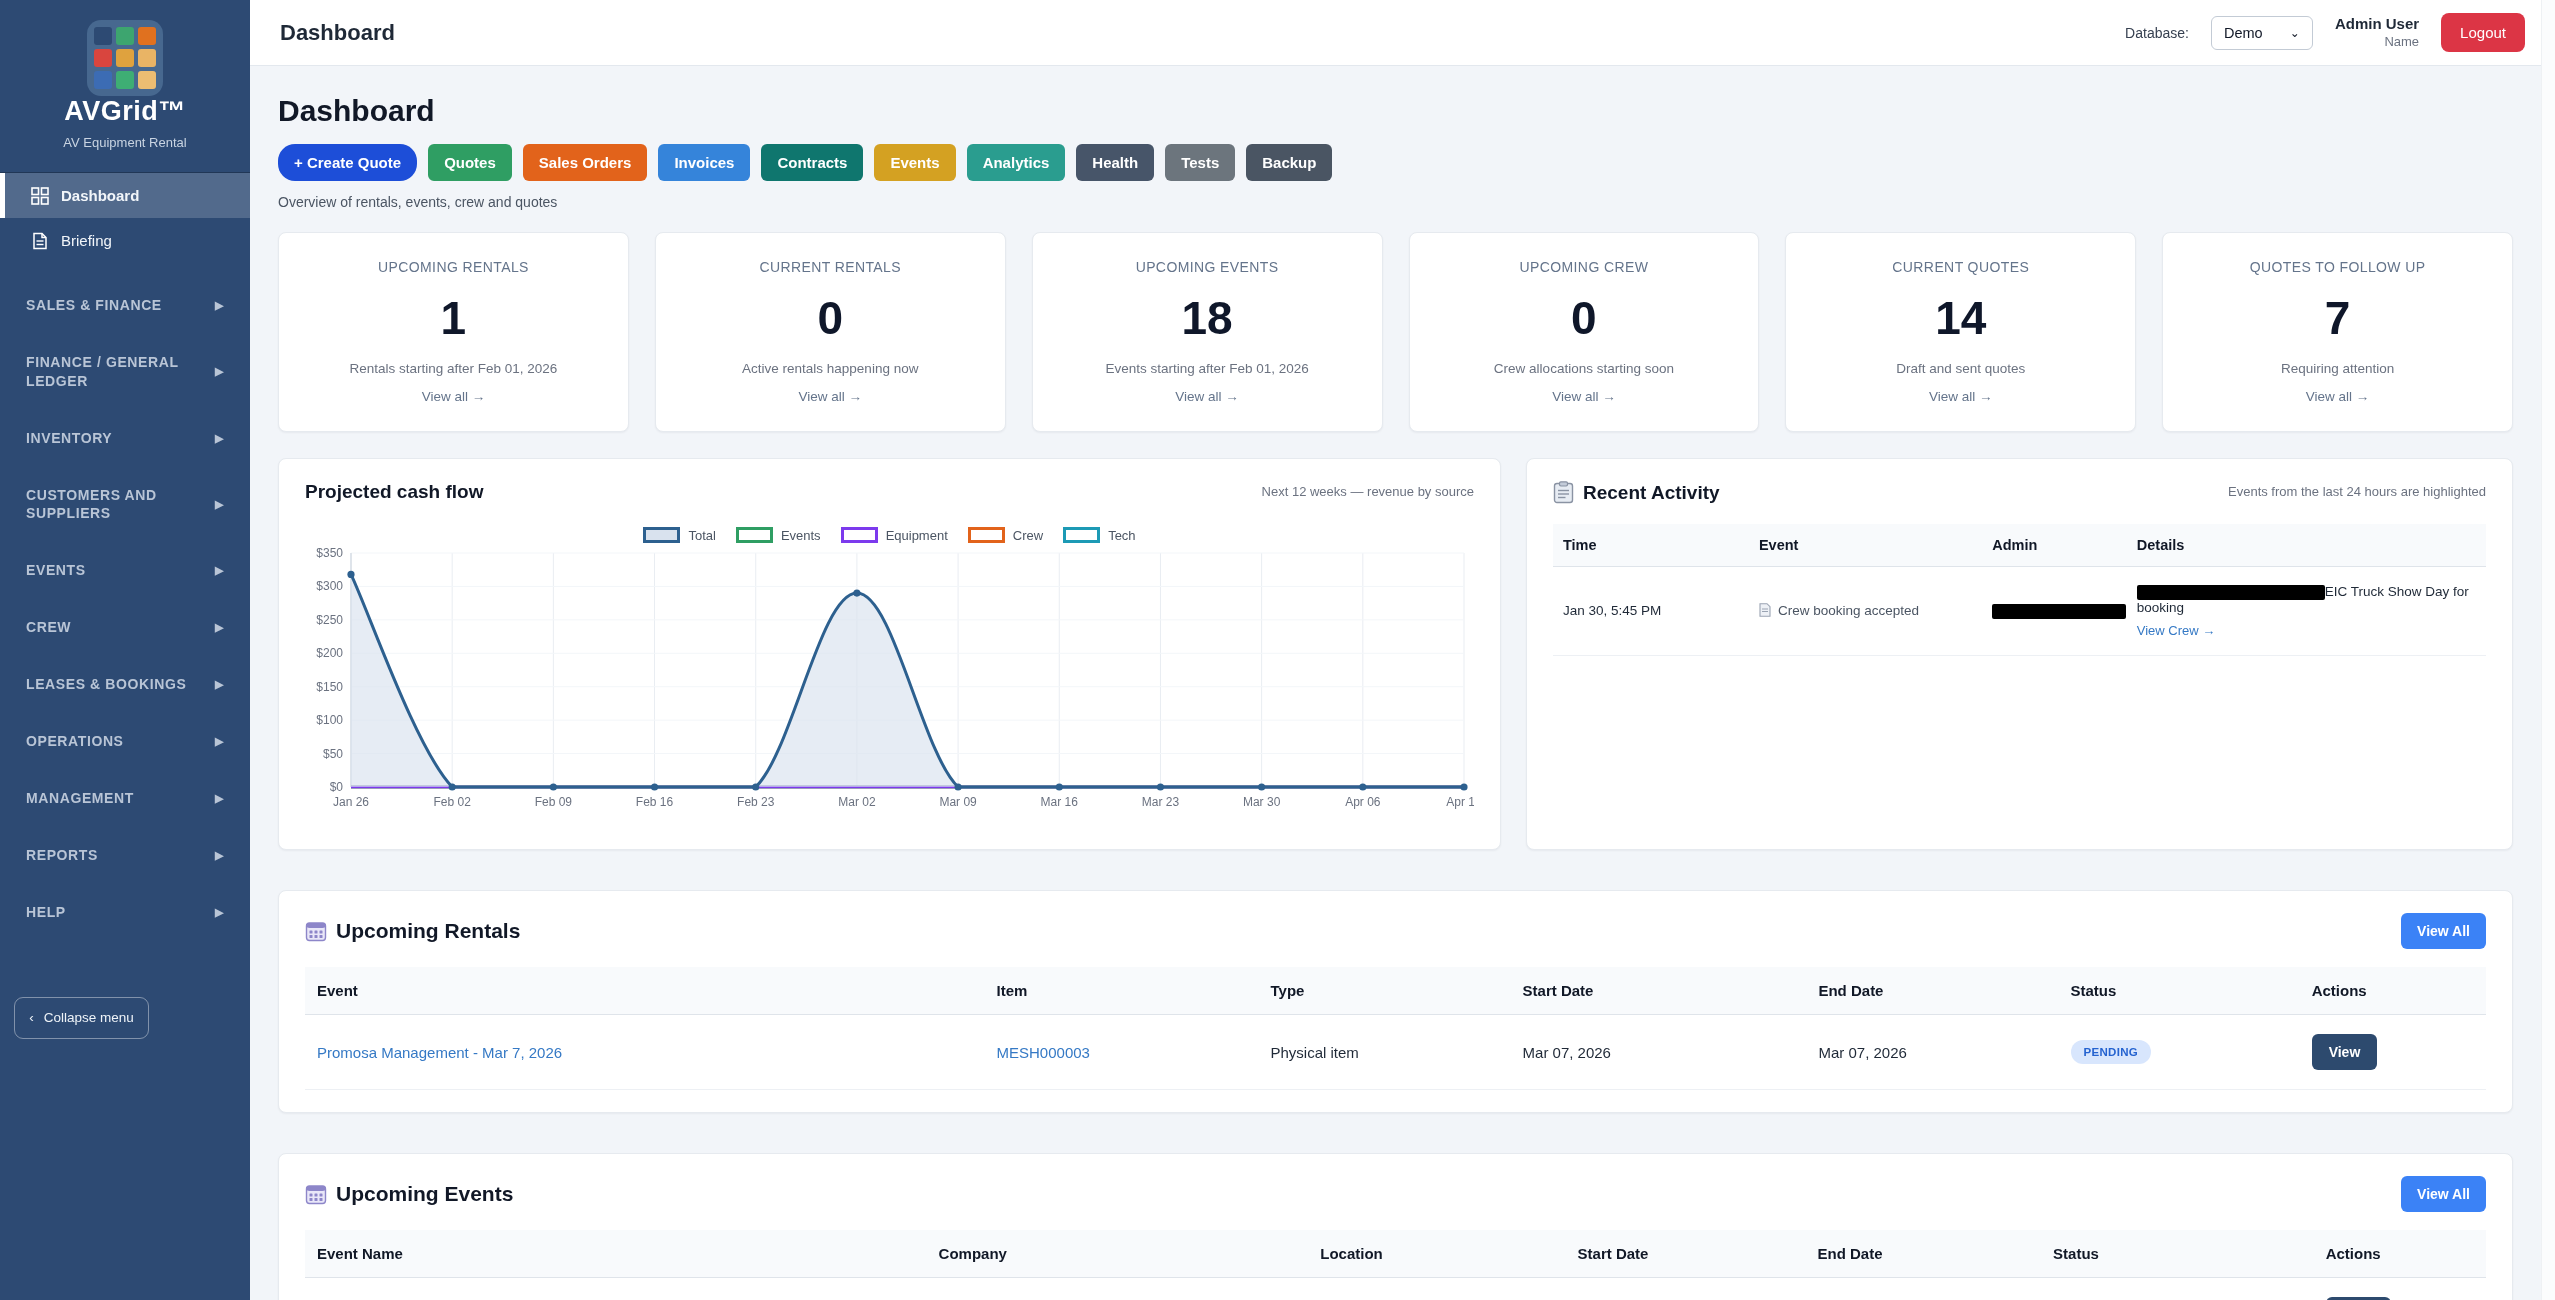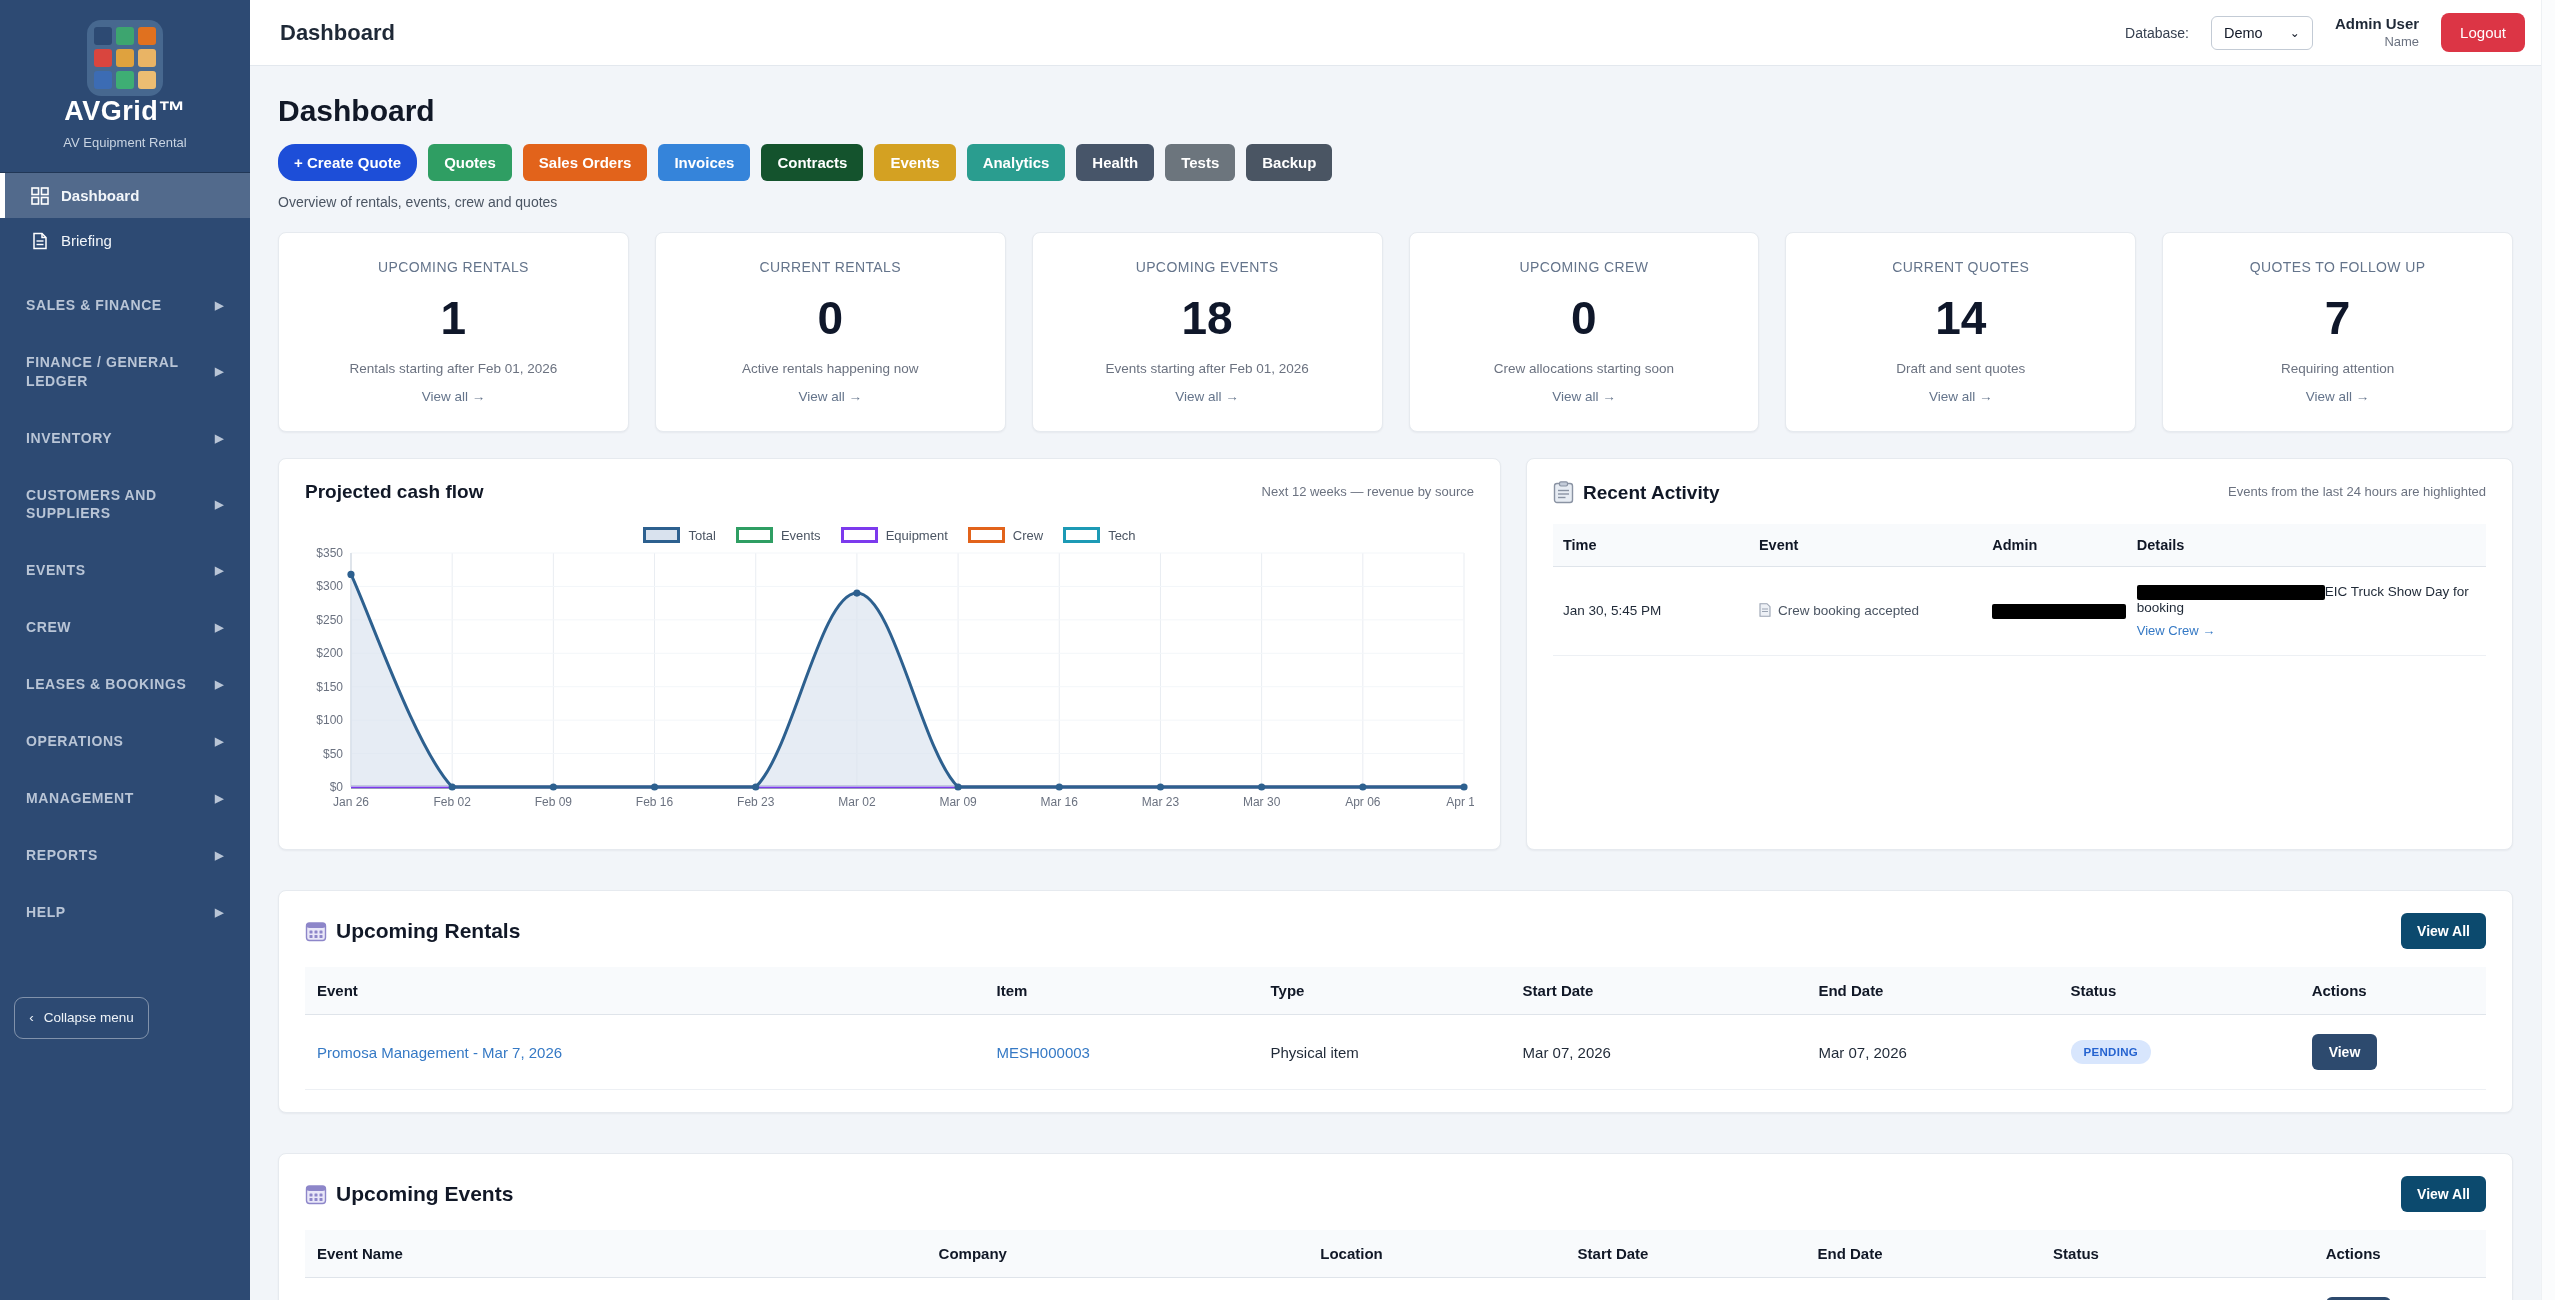--- a/index.html
+++ b/index.html
@@ -81,21 +81,21 @@
   thead th { background:#f8fafc; text-align:left; font-size:15px; color:#111827;
              padding:15px 12px; font-weight:bold; border-bottom:1px solid #dfe4ea; }
   tbody td { padding:19px 12px; font-size:15px; color:#1f2937; border-bottom:1px solid #edf0f4;
              vertical-align:middle; }
   .tbl-link { color:#3579c5; text-decoration:none; cursor:pointer; }
   .badge { display:inline-block; padding:6px 13px; border-radius:999px; font-size:11.5px;
            font-weight:bold; letter-spacing:.3px; }
   .badge-blue { background:#d8e6fd; color:#2563d0; }
   .view-btn { background:#2d4a6e; color:#fff; border:none; border-radius:6px; padding:10px 17px;
               font-size:14px; font-weight:bold; cursor:pointer; font-family:"Liberation Sans", sans-serif; }
-  .viewall-btn { margin-left:auto; background:#0c4a6e; color:#fff; border:none; border-radius:6px;
+  .viewall-btn { margin-left:auto; background:#3b82f6; color:#fff; border:none; border-radius:6px;
                  padding:10px 16px; font-size:14px; font-weight:bold; cursor:pointer;
                  font-family:"Liberation Sans", sans-serif; }
   .redact { display:inline-block; height:15px; background:#000; border-radius:2px; vertical-align:middle; }
 
   .section-panel { margin-top:40px; }
   .activity-table thead th { font-size:14.5px; padding:13px 10px; }
   .activity-table tbody td { font-size:13.5px; padding:17px 10px; }
   .act-link { color:#3579c5; font-size:13px; text-decoration:none; cursor:pointer; display:inline-block; margin-top:8px; }
   .muted { color:#4b5563; }
 
@@ -230,21 +230,21 @@
   <div class="actions-row" id="actions-host">
 
       <button class="action-btn" style="background-color: #1d4ed8; border-radius: 17px;">+ Create Quote</button>
 
       <button class="action-btn" style="background-color: rgb(47, 158, 99);">Quotes</button>
 
       <button class="action-btn" style="background-color: rgb(226, 99, 27);">Sales Orders</button>
 
       <button class="action-btn" style="background-color: rgb(53, 132, 218);">Invoices</button>
 
-      <button class="action-btn" style="background-color: #14532d;">Contracts</button>
+      <button class="action-btn" style="background-color: #0f766e;">Contracts</button>
 
       <button class="action-btn" style="background-color: rgb(212, 161, 34);">Events</button>
 
       <button class="action-btn" style="background-color: rgb(42, 157, 143);">Analytics</button>
 
       <button class="action-btn" style="background-color: rgb(71, 85, 105);">Health</button>
 
       <button class="action-btn" style="background-color: rgb(108, 117, 125);">Tests</button>
 
       <button class="action-btn" style="background-color: rgb(74, 85, 99);">Backup</button>

